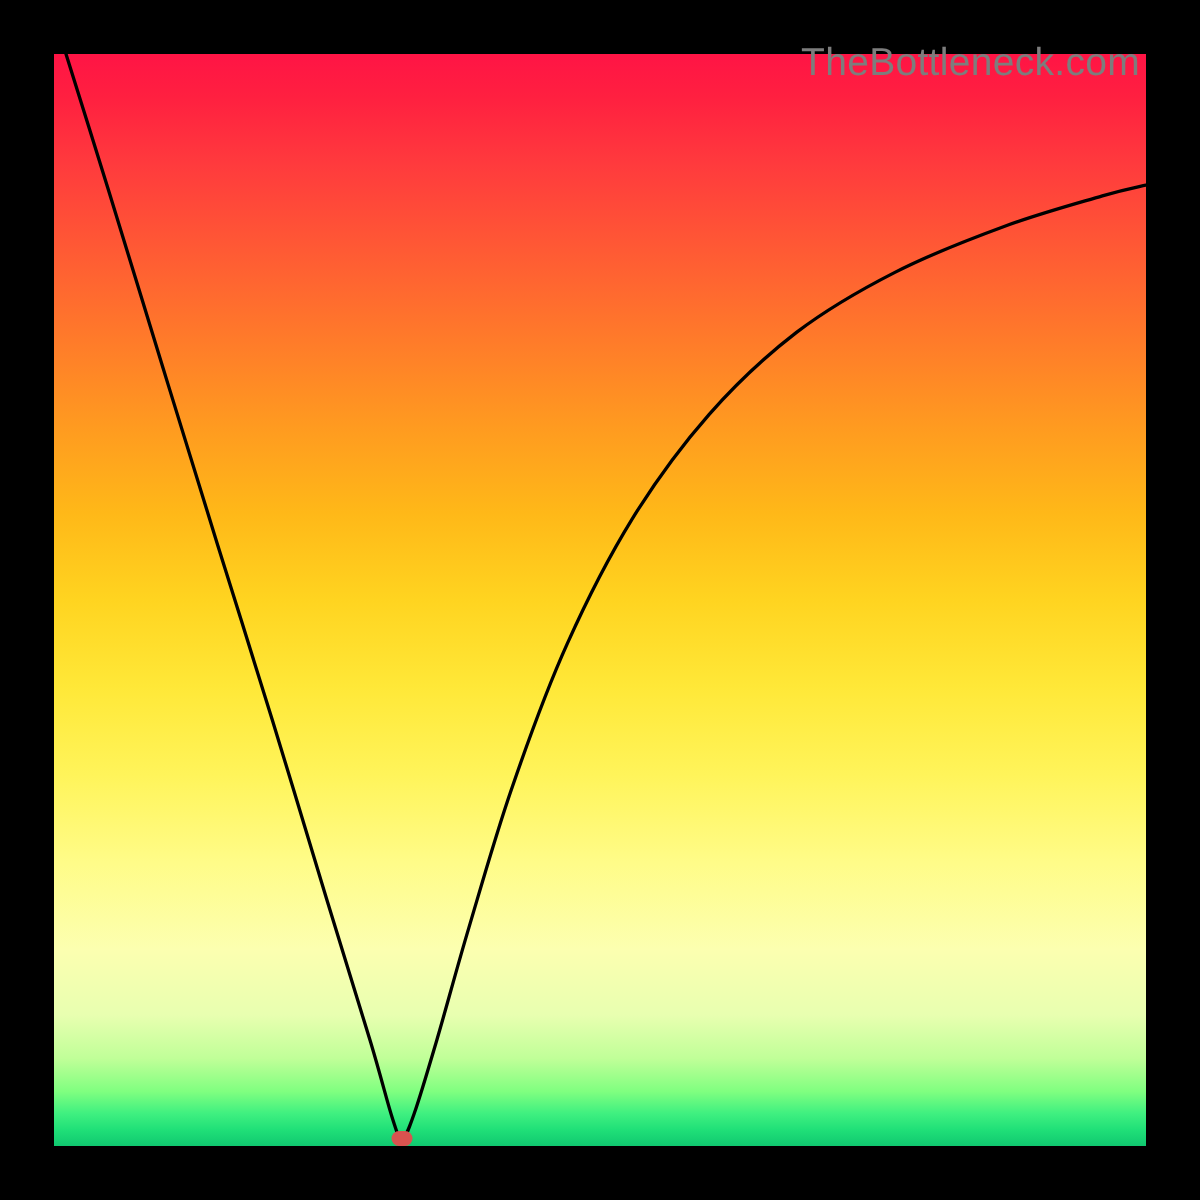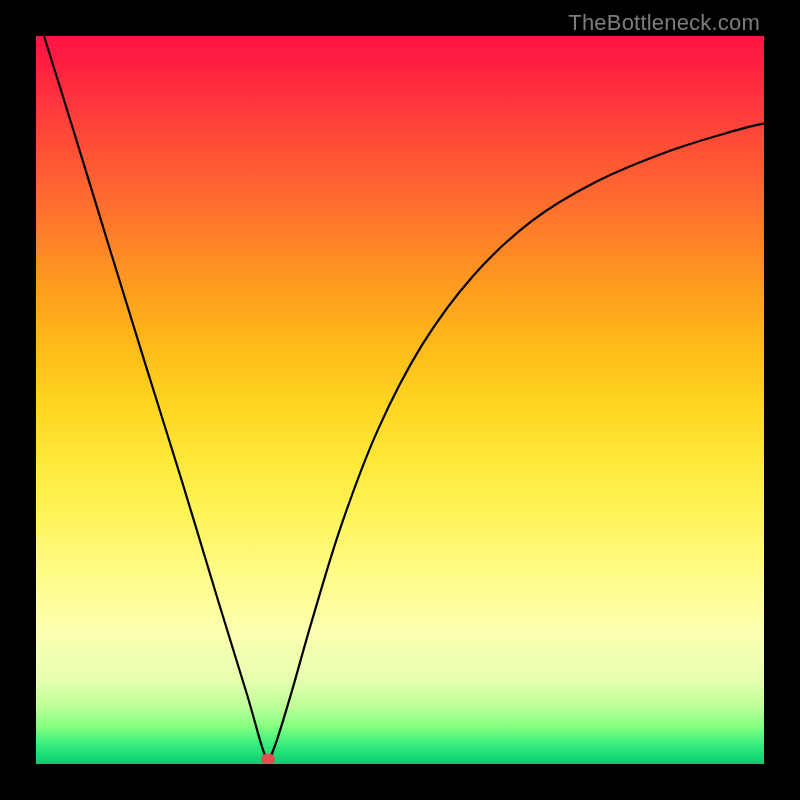--- a/index.html
+++ b/index.html
@@ -33,24 +33,24 @@
       #e8ffb0 88%,
       #c0ff98 92%,
       #80ff80 95%,
       #40f080 97%,
       #20e078 98.5%,
       #10c870 100%
     );
   }
   .watermark {
     position: absolute;
-    top: 10px;
+    top: 26px;
     right: 40px;
     color: #7d7d7d;
-    font-size: 22px;
+    font-size: 26px;
     font-weight: 500;
     letter-spacing: 0.2px;
   }
   .curve {
     position: absolute;
     left: 0; top: 0;
     width: 728px;
     height: 728px;
   }
   .marker {

